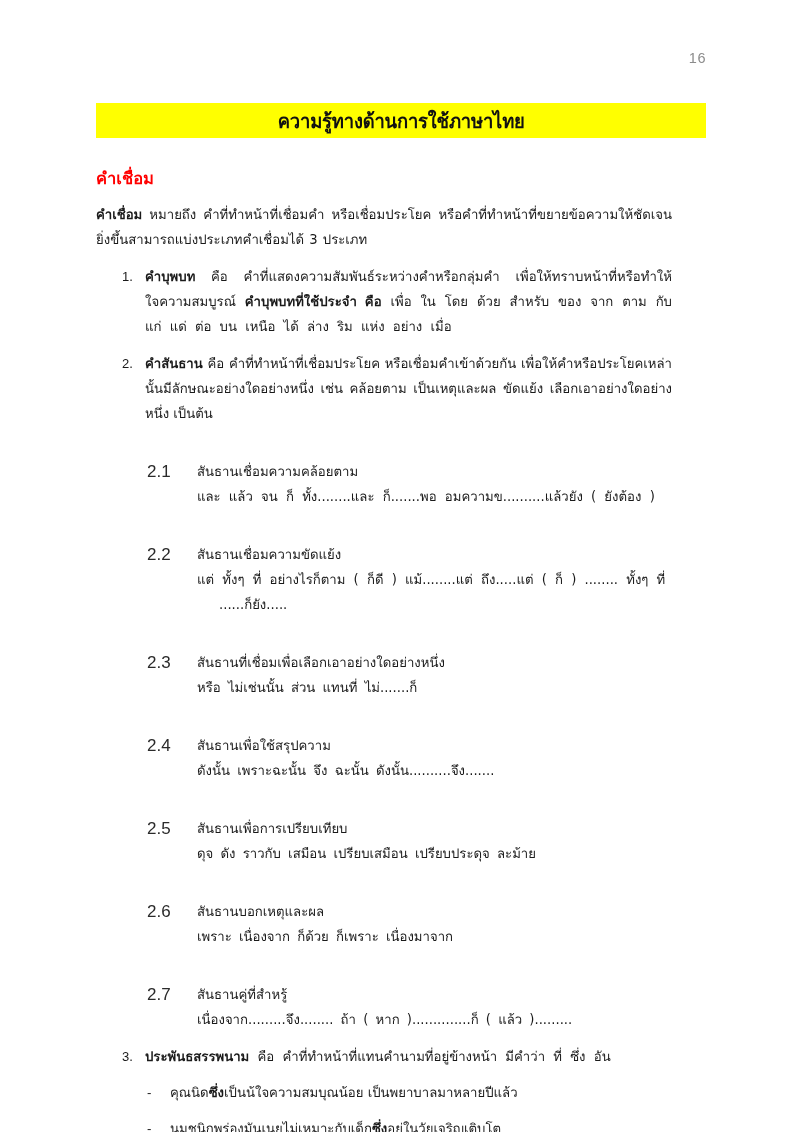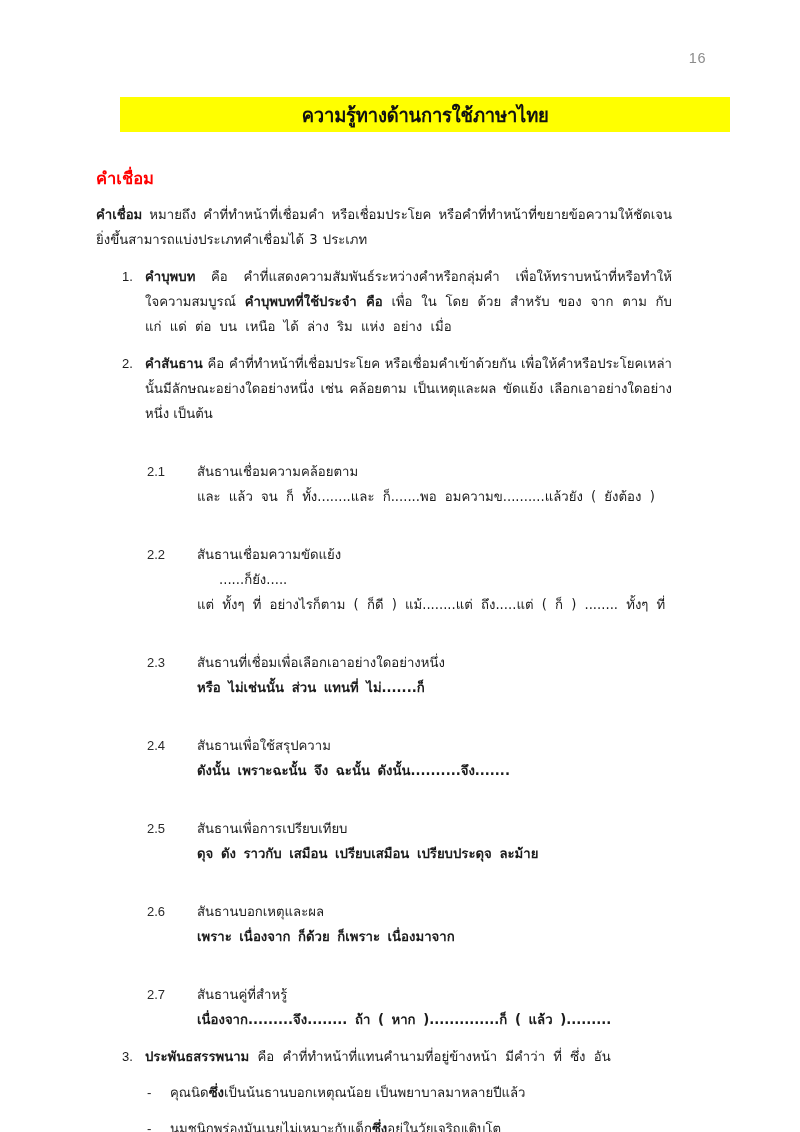--- a/index.html
+++ b/index.html
@@ -31,28 +31,27 @@
     font-size: 14.5px;
     color: #8c8c8c;
     letter-spacing: 0.5px;
     font-family: "Liberation Sans", sans-serif;
   }
 
   
   .banner {
     position: absolute;
     left: 96px;
-    top: 97px;
+    top: 103px;
     width: 610px;
     height: 35px;
     background: #ffff00;
     display: flex;
     align-items: center;
     justify-content: center;
-    margin-left: 24px;
   }
   .banner-title {
     font-size: 20px;
     font-weight: bold;
     color: #111111;
     letter-spacing: -0.2px;
     font-family: "DejaVu Sans", sans-serif;
     transform: scaleX(0.92);
     white-space: nowrap;
   }
@@ -76,21 +75,21 @@
   }
 
   .intro {
     margin: 0 0 8px 0;
     text-align: justify;
     text-justify: inter-word;
     word-spacing: 1px;
   }
   .intro .lead { font-weight: bold; }
 
-  b, .bold { font-weight: bold; }
+  b, .bold { font-weight: bold; font-family: Liberation Serif, serif; }
 
   
   .num-item {
     position: relative;
     padding-left: 49px;
     margin-top: 12px;
   }
   .num-item > .marker {
     position: absolute;
     left: 26px;
@@ -111,30 +110,30 @@
   .sub-item {
     position: relative;
     padding-left: 101px;
     margin-top: 1px;
   }
   .sub-item > .marker {
     position: absolute;
     left: 51px;
     top: 0;
     font-family: "Liberation Sans", sans-serif;
-    font-size: 13px;
+    font-size: 17px;
     color: #2a2a2a;
   }
   .sub-title { white-space: nowrap; margin-top: 33px; }
   .sub-examples {
     word-spacing: 4px;
     text-align: justify;
     text-justify: inter-word;
   }
-  .sub-examples.tight { word-spacing: 3px; font-weight: bold; }
+  .sub-examples.tight { word-spacing: 3px; }
   .sub-cont { margin-left: 22px; }
 
   
   .dash-list { margin-top: 10px; }
   .dash-item {
     position: relative;
     padding-left: 74px;
     margin-top: 11px;
   }
   .dash-item > .marker {
@@ -189,22 +188,22 @@
 
       <div class="sub-item">
         <span class="marker">2.1</span>
         <div class="sub-title">สันธานเชื่อมความคล้อยตาม</div>
         <div class="sub-examples">และ แล้ว จน ก็ ทั้ง........และ ก็.......พอ อมความข..........แล้วยัง ( ยังต้อง )</div>
       </div>
 
       <div class="sub-item">
         <span class="marker">2.2</span>
         <div class="sub-title">สันธานเชื่อมความขัดแย้ง</div>
+        <div class="sub-examples">แต่ ทั้งๆ ที่ อย่างไรก็ตาม ( ก็ดี ) แม้........แต่ ถึง.....แต่ ( ก็ ) ........ ทั้งๆ ที่</div>
         <div class="sub-examples sub-cont">......ก็ยัง.....</div>
-        <div class="sub-examples">แต่ ทั้งๆ ที่ อย่างไรก็ตาม ( ก็ดี ) แม้........แต่ ถึง.....แต่ ( ก็ ) ........ ทั้งๆ ที่</div>
       </div>
 
       <div class="sub-item">
         <span class="marker">2.3</span>
         <div class="sub-title">สันธานที่เชื่อมเพื่อเลือกเอาอย่างใดอย่างหนึ่ง</div>
         <div class="sub-examples tight">หรือ  ไม่เช่นนั้น  ส่วน  แทนที่  ไม่.......ก็</div>
       </div>
 
       <div class="sub-item">
         <span class="marker">2.4</span>
@@ -238,21 +237,21 @@
         <b>ประพันธสรรพนาม</b>
         <span>คือ  คำที่ทำหน้าที่แทนคำนามที่อยู่ข้างหน้า  มีคำว่า  ที่  ซึ่ง  อัน</span>
       </div>
     </div>
 
     <div class="dash-list">
 
       <div class="dash-item">
         <span class="marker">-</span>
         <div class="dash-text">
-          <span>คุณนิด</span><span class="em">ซึ่ง</span><span>เป็นน้นธานบอกเหตุณน้อย   เป็นพยาบาลมาหลายปีแล้ว</span>
+          <span>คุณนิด</span><span class="em">ซึ่ง</span><span>เป็นน้ใจความสมบุณน้อย   เป็นพยาบาลมาหลายปีแล้ว</span>
         </div>
       </div>
 
       <div class="dash-item">
         <span class="marker">-</span>
         <div class="dash-text">
           <span>นมชนิกพร่องมันเนยไม่เหมาะกับเด็ก</span><span class="em">ซึ่ง</span><span>อยู่ในวัยเจริญเติบโต</span>
         </div>
       </div>
 

